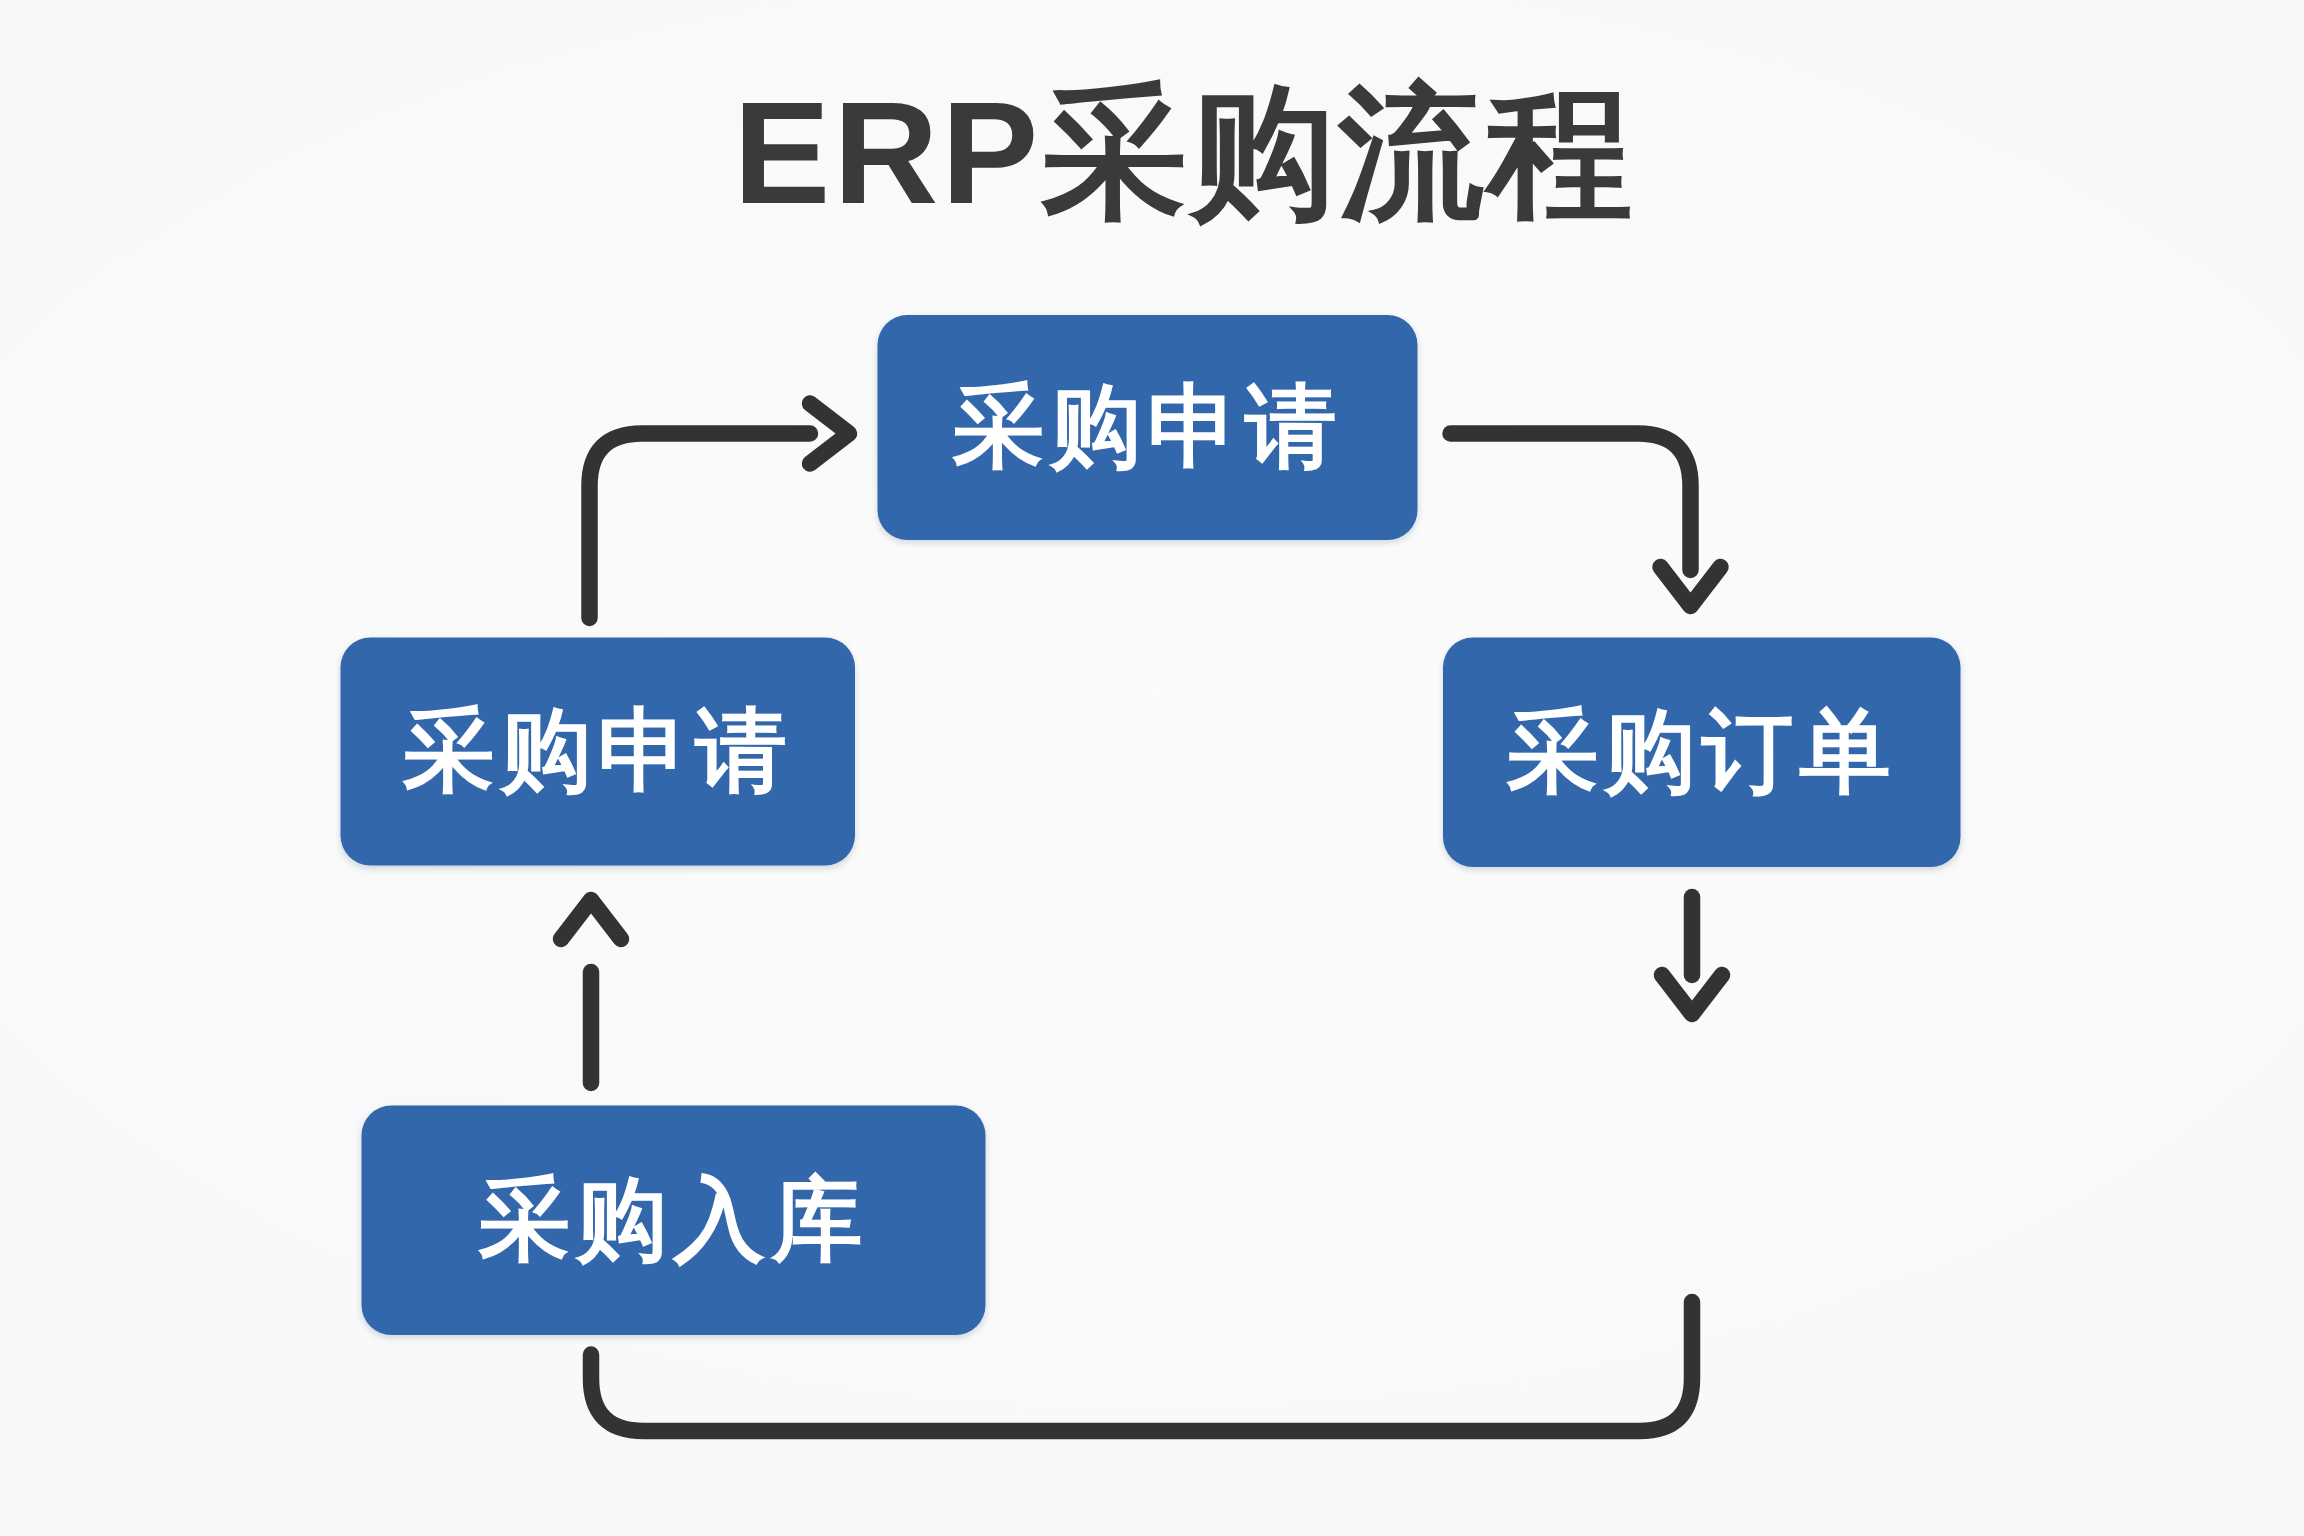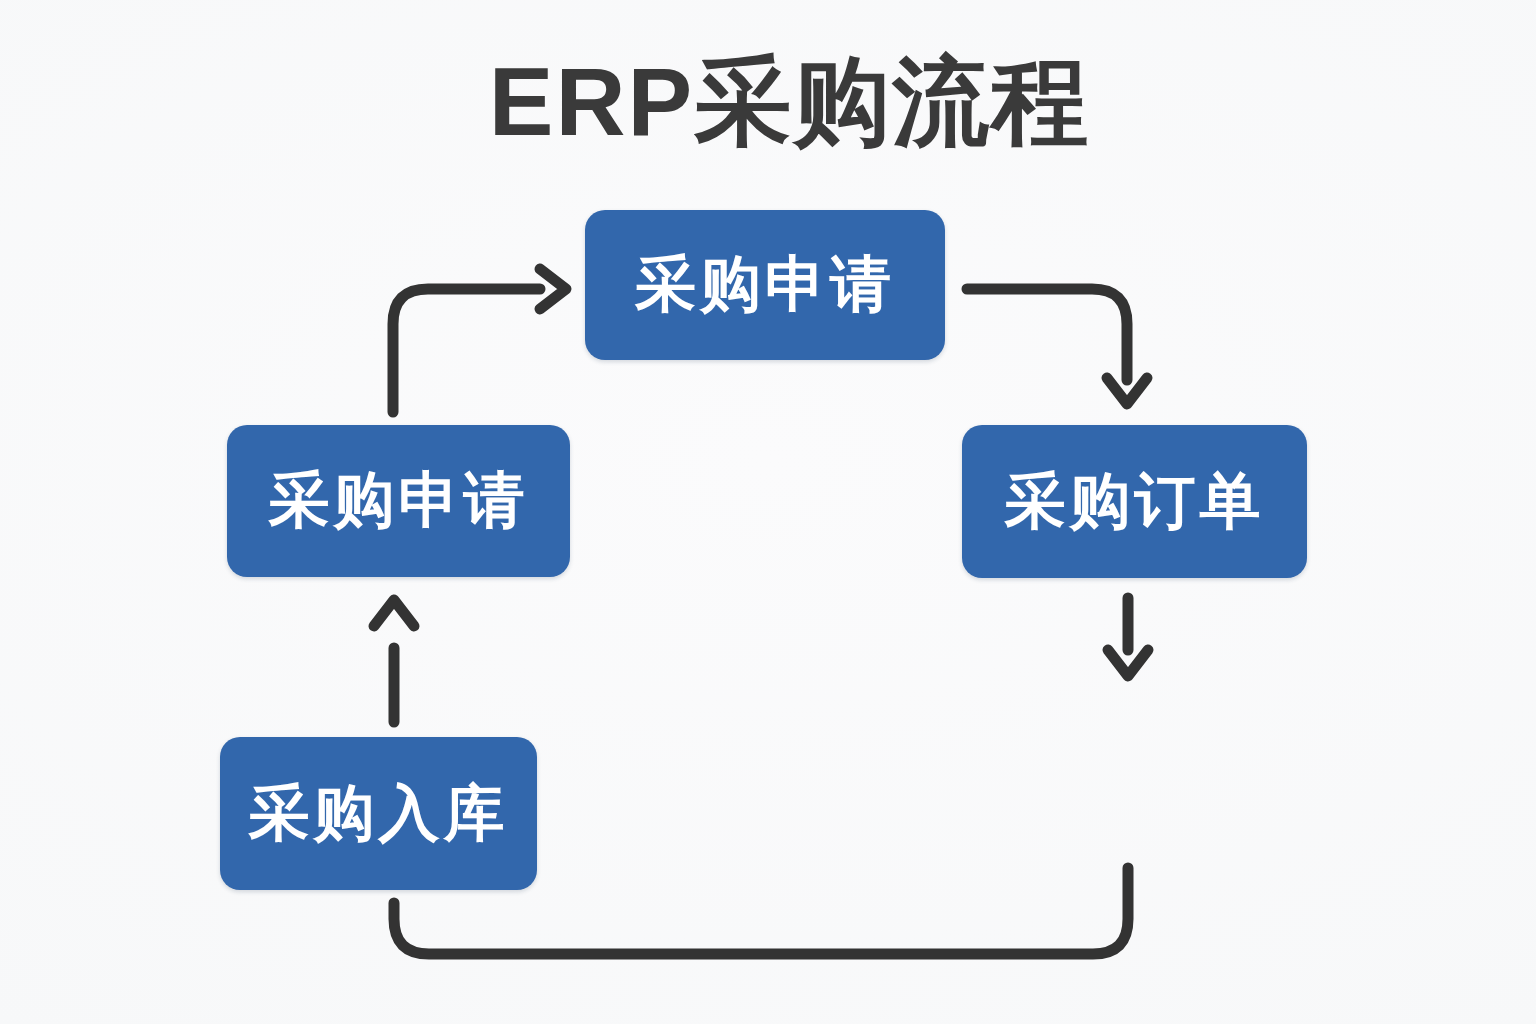--- a/index.html
+++ b/index.html
@@ -53,21 +53,21 @@
     justify-content:center;
     color:var(--box-text);
     font-size:61px;
     font-weight:bold;
     letter-spacing:4px;
     box-shadow:0 2px 4px rgba(40,60,90,0.18);
   }
   .node-request {left:585px; top:210px; width:360px; height:150px;}
   .node-review  {left:962px; top:425px; width:345px; height:153px;}
   .node-order   {left:962px; top:697px; width:345px; height:151px;}
-  .node-inbound {left:220px; top:737px; width:317px; height:153px;font-family:Liberation Serif, serif;}
+  .node-inbound {left:241px; top:737px; width:416px; height:153px;font-family:Liberation Serif, serif;}
   .node-payment {left:227px; top:425px; width:343px; height:152px;}
 </style>
 </head>
 <body>
 
 <div class="stage">
 
   <div class="diagram-title">ERP采购流程</div>
 
   <svg class="connectors" width="1536" height="1024" viewBox="0 0 1536 1024">

